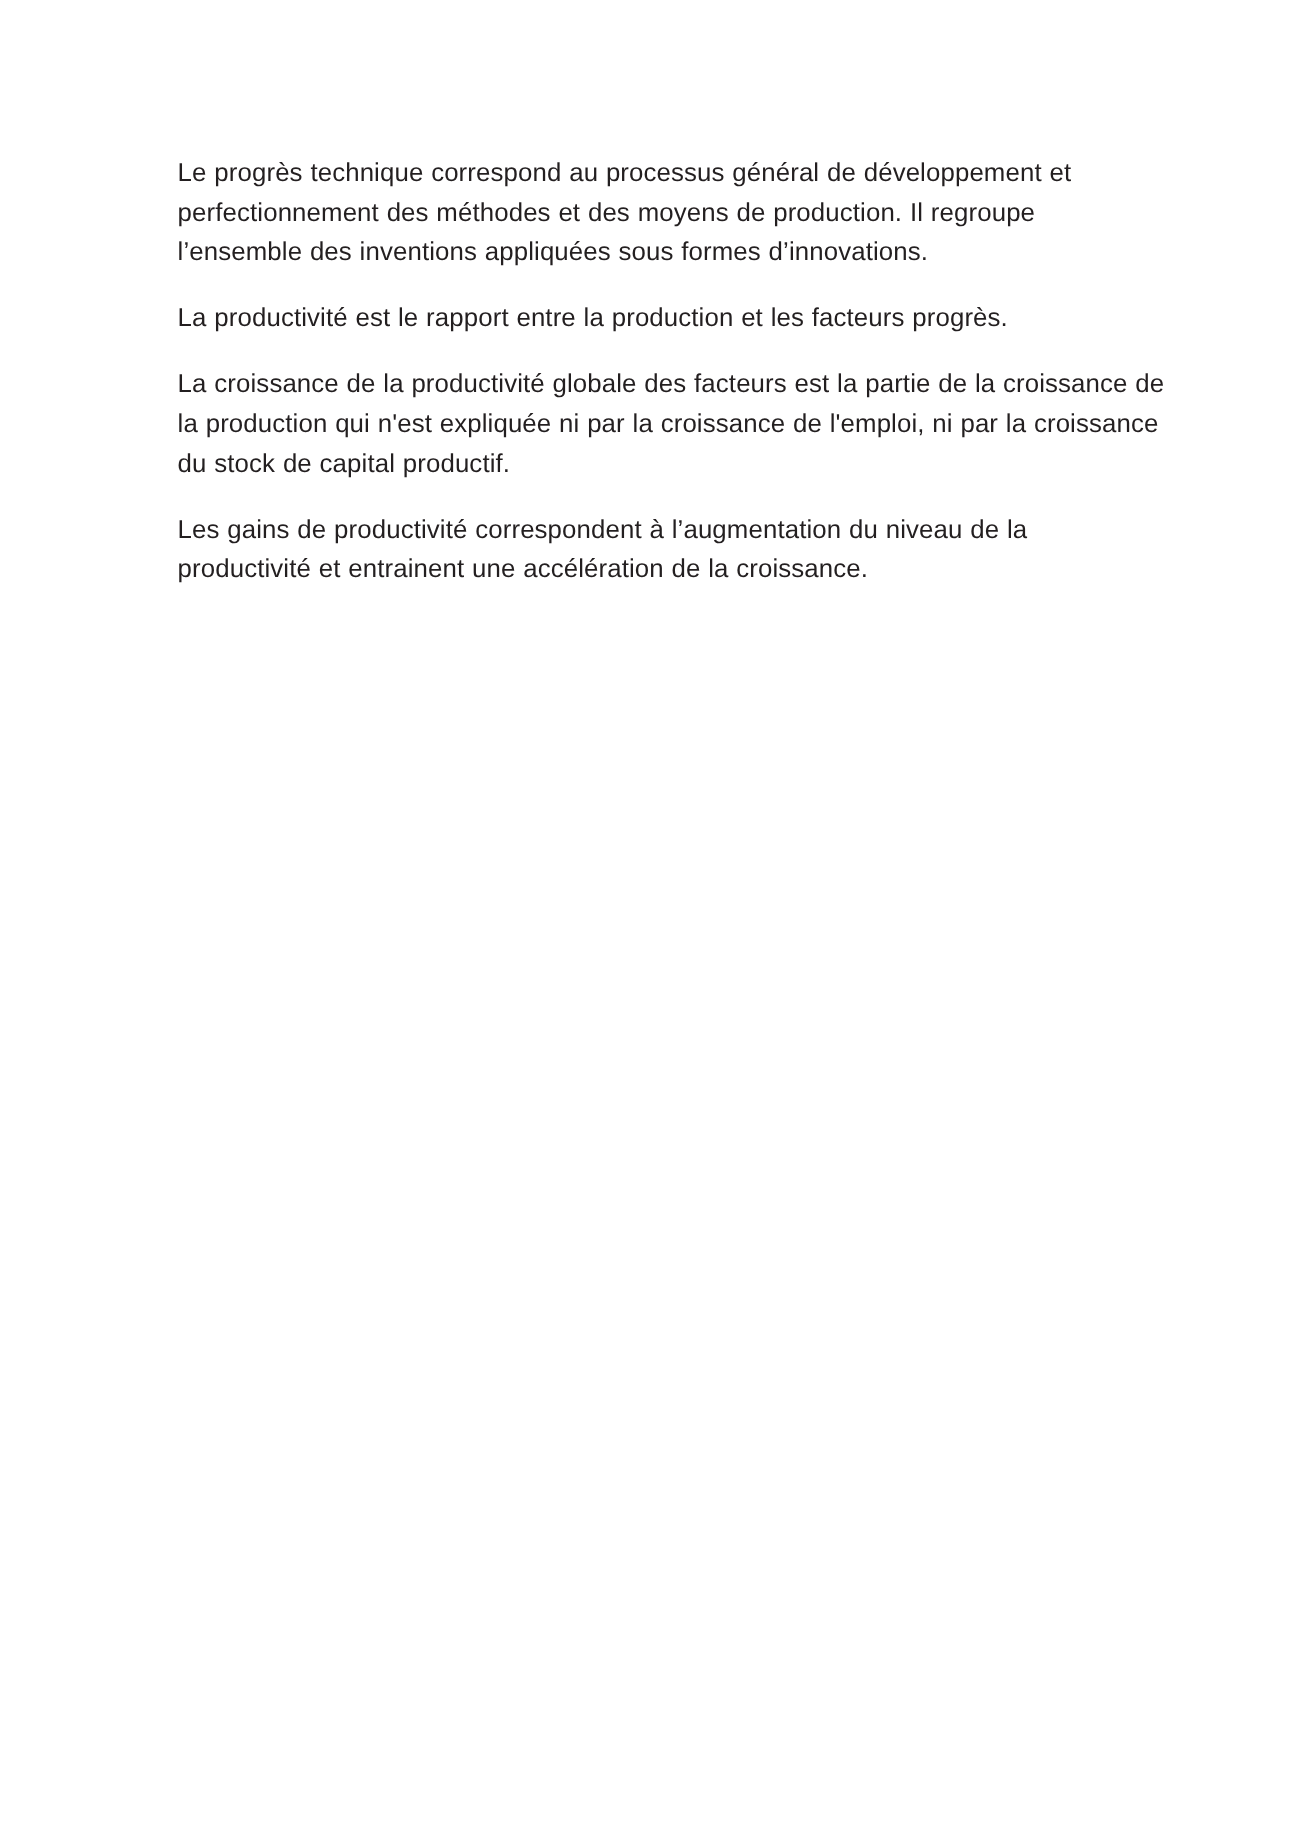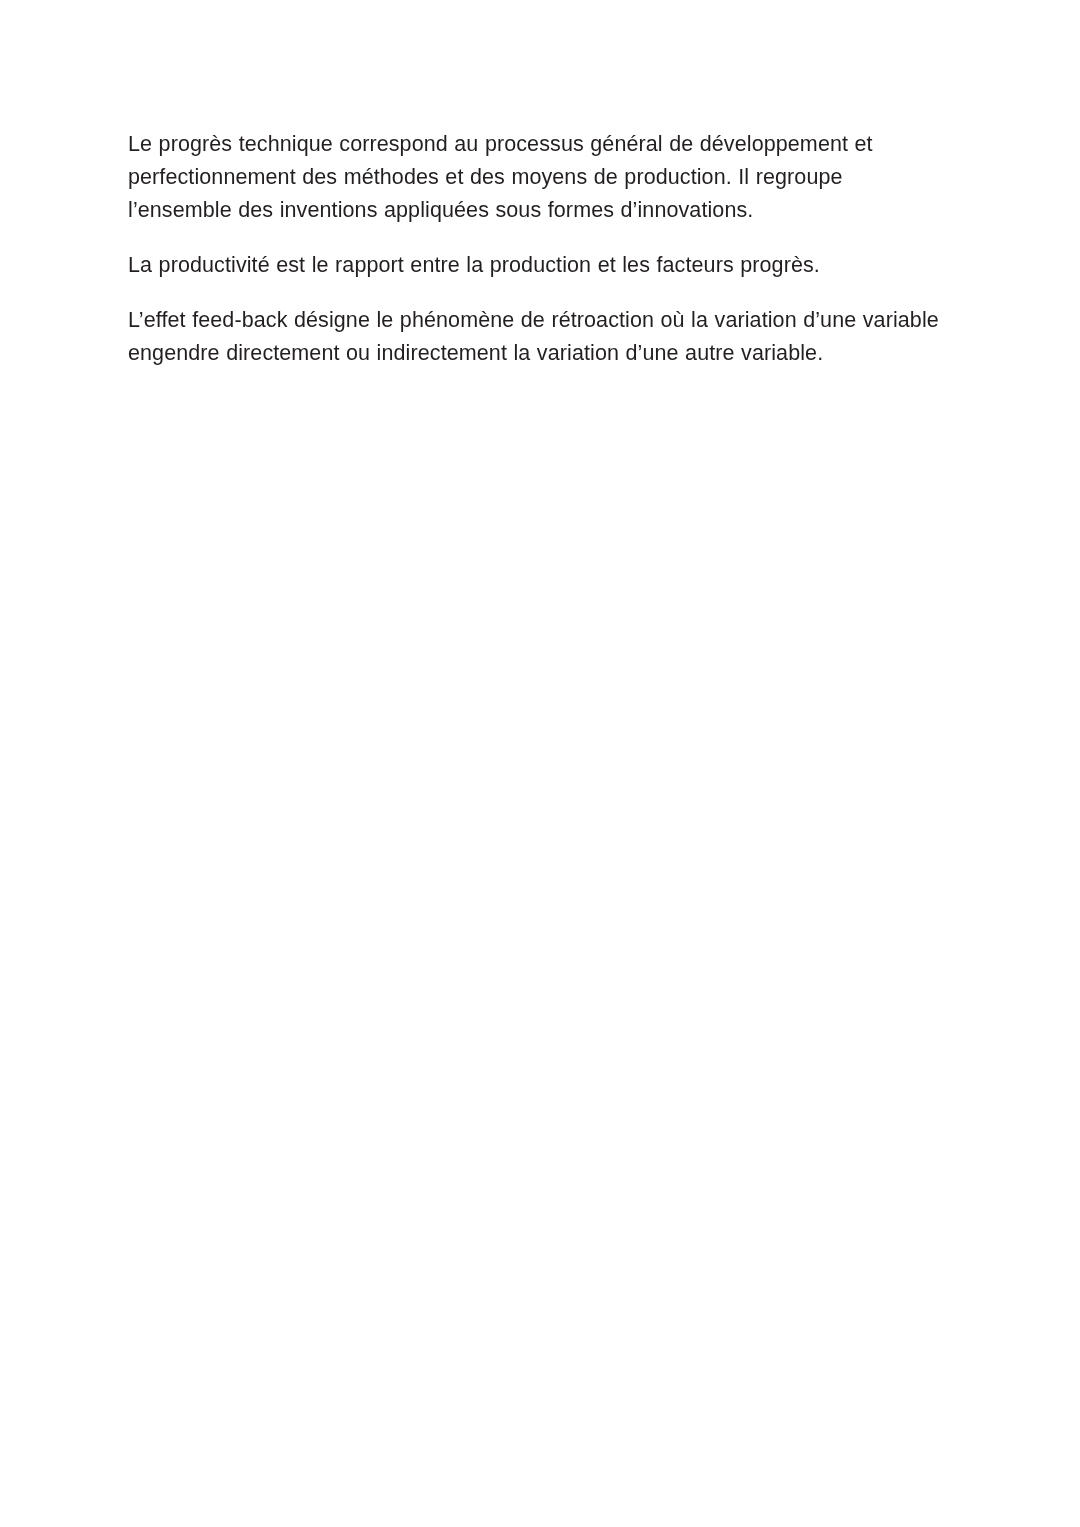--- a/index.html
+++ b/index.html
@@ -15,20 +15,21 @@
   .page {
     position: relative;
     width: 1080px;
     height: 1527px;
     box-sizing: border-box;
     padding: 128px 128px 0 128px;
     background: #ffffff;
   }
   .doc-body {
     width: 824px;
+    margin-left: 20px;
   }
   .para {
     color: #231f20;
     font-size: 21.5px;
     line-height: 33px;
     margin: 0 0 22px 0;
     text-align: left;
     letter-spacing: 0.1px;
     word-spacing: 0.4px;
   }
@@ -36,15 +37,16 @@
     margin-bottom: 0;
   }
 </style>
 </head>
 <body>
 
 <div class="page">
   <div class="doc-body">
     <p class="para">Le progrès technique correspond au processus général de développement et perfectionnement des méthodes et des moyens de production. Il regroupe l’ensemble des inventions appliquées sous formes d’innovations.</p>
     <p class="para">La productivité est le rapport entre la production et les facteurs progrès.</p>
-    <p class="para">L’effet feed-back désigne le phénomène de rétroaction où la variation d’une variable engendre directement ou indirectement la variation d’une autre variable.</p>
+    <p class="para">La croissance de la productivité globale des facteurs est la partie de la croissance de la production qui n'est expliquée ni par la croissance de l'emploi, ni par la croissance du stock de capital productif.</p>
+    <p class="para">Les gains de productivité correspondent à l’augmentation du niveau de la productivité et entrainent une accélération de la croissance.</p>
   </div>
 </div>
 
 </body></html>

